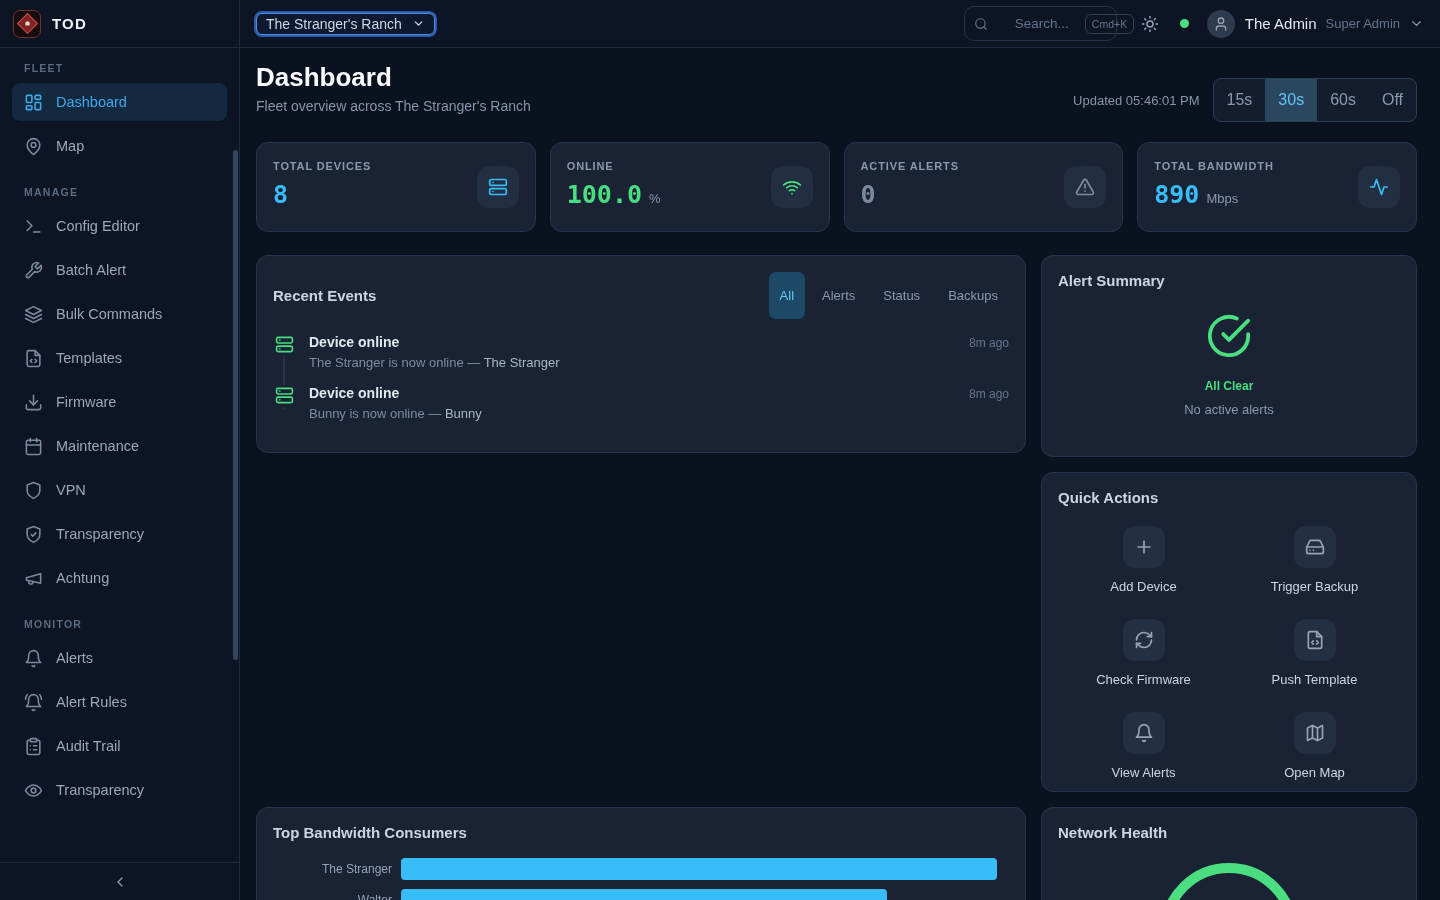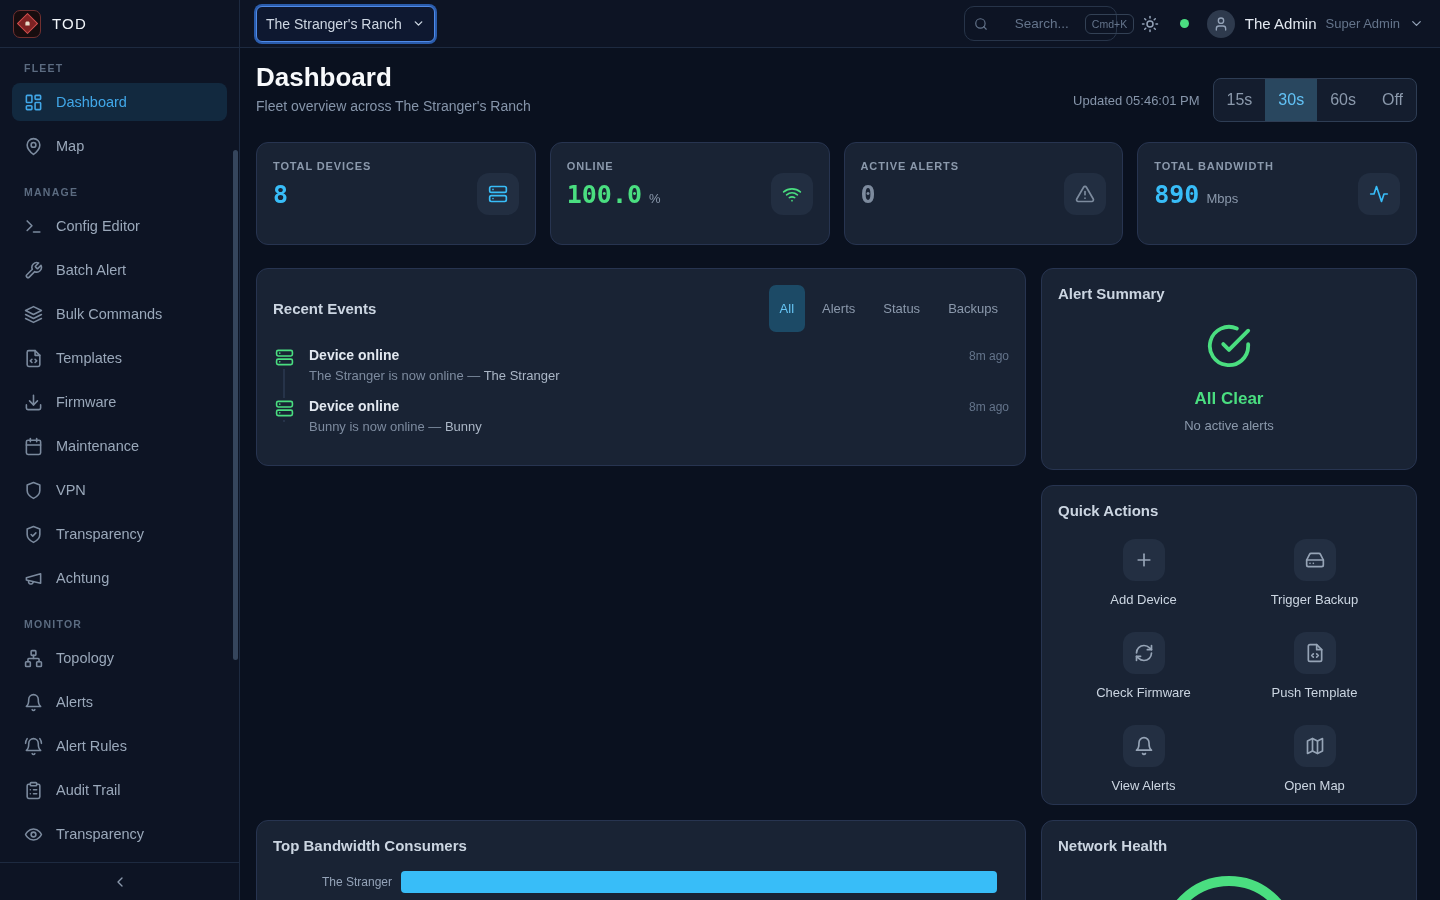--- a/index.html
+++ b/index.html
@@ -12,40 +12,40 @@
   .sidebar { width:240px; min-width:240px; height:900px; background:#0d1424;
     border-right:1px solid #1d2a40; display:flex; flex-direction:column; position:relative; }
   .logo-row { height:48px; display:flex; align-items:center; gap:11px; padding:0 13px;
     border-bottom:1px solid #1d2a40; }
   .logo-box { width:28px; height:28px; border-radius:7px; background:#170d0f;
     border:1px solid #713030; display:flex; align-items:center; justify-content:center; }
   .logo-diamond { width:15px; height:15px; transform:rotate(45deg); background:#7e2222;
     border:1px solid #cf5050; display:flex; align-items:center; justify-content:center; }
   .logo-core { width:6px; height:6px; background:#e8dcc9;
     clip-path:polygon(50% 0,100% 50%,50% 100%,0 50%); }
-  .brand-name { font-size:15px; font-weight:normal; letter-spacing:.08em; color:#f1f5f9; }
+  .brand-name { font-size:15px; font-weight:bold; letter-spacing:.08em; color:#f1f5f9; }
   .nav { flex:1; overflow:hidden; padding:14px 12px 0 12px; }
   .section-label { font-size:10.5px; font-weight:bold; letter-spacing:.12em; color:#5b6b80;
     margin:0 0 9px 12px; }
   .section-label.later { margin-top:21px; }
   .nav-item { display:flex; align-items:center; gap:13px; height:38px; margin-bottom:6px;
     padding:0 12px; border-radius:8px; color:#9aa8ba; font-size:14.5px; cursor:pointer; }
   .nav-item .nicon { width:19px; height:19px; color:#7b8a9e; flex:none; }
   .nav-item.active { background:rgba(56,189,248,.13); color:#41a7e8; }
   .nav-item.active .nicon { color:#41a7e8; }
   .side-scrollbar { position:absolute; top:150px; right:1px; width:5px; height:510px;
     border-radius:3px; background:#35455c; }
   .collapse-bar { height:38px; border-top:1px solid #1d2a40; display:flex;
     align-items:center; justify-content:center; color:#8b99ac; cursor:pointer; }
 
   
   .main-col { flex:1; display:flex; flex-direction:column; min-width:0; }
   .topbar { height:48px; background:#0d1424; border-bottom:1px solid #1d2a40;
     display:flex; align-items:center; padding:0 16px; }
-  .site-select { display:flex; align-items:center; gap:10px; height:36px; padding:0 9px;
+  .site-select { display:flex; align-items:center; gap:10px; height:22px; padding:0 9px;
     background:#0e1830; border:1px solid #4f8ae8; border-radius:6px;
     box-shadow:0 0 0 2px rgba(59,130,246,.65); color:#cdd6e2; font-size:14px; cursor:pointer; }
   .topbar-spacer { flex:1; }
   .searchbox { display:flex; align-items:center; gap:8px; width:153px; height:35px;
     border:1px solid #273449; border-radius:10px; padding:0 9px; background:transparent; }
   .searchbox input { border:none; outline:none; background:transparent; width:62px;
     font-size:13.5px; color:#cbd5e1; font-family:"Liberation Sans",sans-serif;margin-left:19px; }
   .searchbox input::placeholder { color:#64748b; }
   .kbd { font-size:10.5px; color:#64748b; border:1px solid #334155; border-radius:6px;
     padding:3px 6px; white-space:nowrap; }
@@ -63,21 +63,21 @@
   .page-title { font-size:26px; font-weight:bold; color:#f8fafc; line-height:30px; }
   .page-sub { margin-top:6px; font-size:14px; color:#8695aa; }
   .head-right { display:flex; align-items:center; gap:13px; padding-top:16px; align-self:flex-start; }
   .updated { font-size:13px; color:#8695aa; }
   .interval-group { display:flex; border:1px solid #2e3d54; border-radius:8px;
     overflow:hidden; background:#141d2e; }
   .interval-btn { font-size:16px; color:#8b99ac; padding:12px 13px; cursor:pointer; }
   .interval-btn.active { background:#29475f; color:#62c2f5; }
 
   .stats { display:grid; grid-template-columns:repeat(4,1fr); gap:14px; margin-top:20px; }
-  .card { position:relative; height:103px; background:#192334; border:1px solid #273450;
+  .card { position:relative; height:90px; background:#192334; border:1px solid #273450;
     border-radius:12px; padding:17px 16px; }
   .card-label { font-size:11px; letter-spacing:.08em; color:#8b99ac; font-weight:bold; }
   .card-value-row { margin-top:8px; display:flex; align-items:baseline; gap:7px; }
   .card-value { font-family:"DejaVu Sans Mono",monospace; font-weight:bold; font-size:25px; }
   .card-unit { font-size:13px; color:#8b99ac; }
   .card-iconbox { position:absolute; right:16px; top:50%; transform:translateY(-50%);
     width:42px; height:42px; border-radius:12px; background:#222e41; display:flex;
     align-items:center; justify-content:center; }
   .c-blue { color:#38bdf8; } .c-green { color:#4ade80; } .c-gray { color:#7d8b9e; }
 
@@ -100,21 +100,21 @@
   .event-title { font-size:14px; font-weight:bold; color:#e2e8f0; }
   .event-time { font-size:12px; color:#64748b; }
   .event-desc { margin-top:5px; font-size:13px; color:#7d8b9f; }
   .event-desc .dev { color:#aab6c6; }
 
   
   .right-stack { display:flex; flex-direction:column; gap:15px; }
   .alert-summary { height:202px; display:flex; flex-direction:column; }
   .alert-center { flex:1; display:flex; flex-direction:column; align-items:center;
     justify-content:center; }
-  .all-clear { margin-top:20px; font-size:17px; font-weight:bold; color:#4ade80; }
+  .all-clear { margin-top:20px; font-size:12px; font-weight:bold; color:#4ade80; }
   .no-alerts { margin-top:9px; font-size:13px; color:#8b99ac; }
 
   .quick-actions { height:320px; }
   .qa-grid { display:grid; grid-template-columns:1fr 1fr; row-gap:25px; margin-top:19px; }
   .qa { display:flex; flex-direction:column; align-items:center; cursor:pointer; }
   .qa-iconbox { width:42px; height:42px; border-radius:12px; background:#232f42;
     display:flex; align-items:center; justify-content:center; color:#96a4b6; }
   .qa-label { margin-top:11px; font-size:13px; color:#cbd5e1; }
 
   
@@ -260,32 +260,20 @@
           <svg width="19" height="19" viewBox="0 0 24 24" fill="none" stroke="currentColor" stroke-width="2" stroke-linecap="round" stroke-linejoin="round">
               <path d="m3 11 18-5v12L3 14v-3z"></path>
               <path d="M11.6 16.8a3 3 0 1 1-5.8-1.6"></path>
             </svg>
         </span>
         <span>Achtung</span>
       </div>
 
       <div class="section-label later">MONITOR</div>
 
-      <div class="nav-item">
-        <span class="nicon">
-          <svg width="19" height="19" viewBox="0 0 24 24" fill="none" stroke="currentColor" stroke-width="2" stroke-linecap="round" stroke-linejoin="round">
-              <rect x="16" y="16" width="6" height="6" rx="1"></rect>
-              <rect x="2" y="16" width="6" height="6" rx="1"></rect>
-              <rect x="9" y="2" width="6" height="6" rx="1"></rect>
-              <path d="M5 16v-3a1 1 0 0 1 1-1h12a1 1 0 0 1 1 1v3"></path>
-              <line x1="12" y1="12" x2="12" y2="8"></line>
-            </svg>
-        </span>
-        <span>Topology</span>
-      </div>
 
       <div class="nav-item">
         <span class="nicon">
           <svg width="19" height="19" viewBox="0 0 24 24" fill="none" stroke="currentColor" stroke-width="2" stroke-linecap="round" stroke-linejoin="round">
               <path d="M6 8a6 6 0 0 1 12 0c0 7 3 9 3 9H3s3-2 3-9"></path>
               <path d="M10.3 21a1.94 1.94 0 0 0 3.4 0"></path>
             </svg>
         </span>
         <span>Alerts</span>
       </div>

